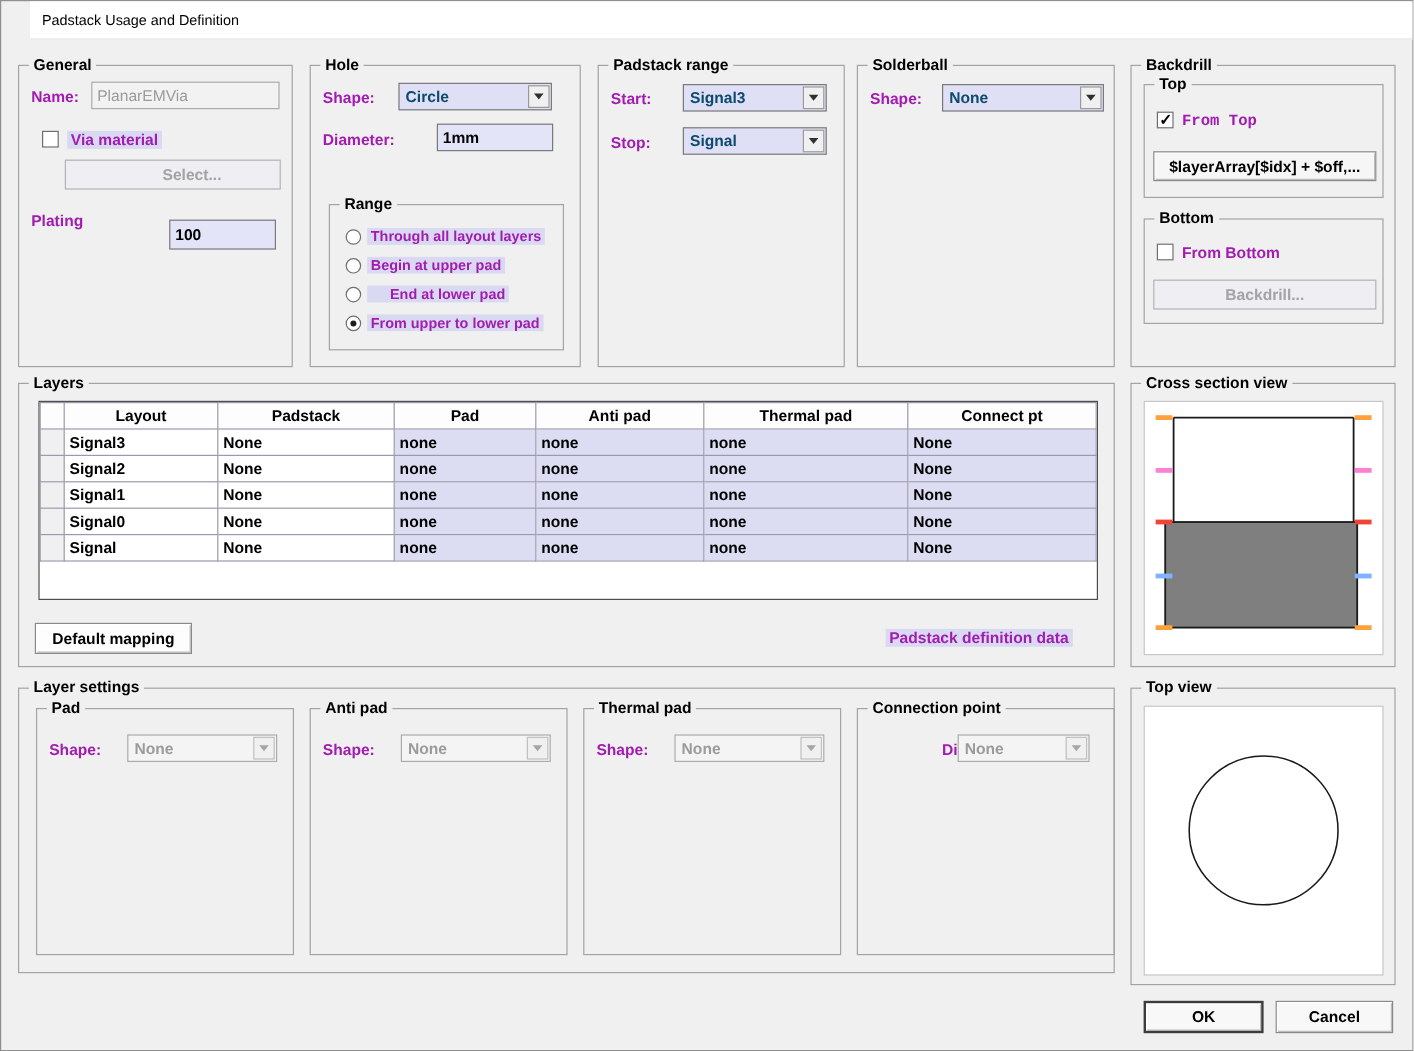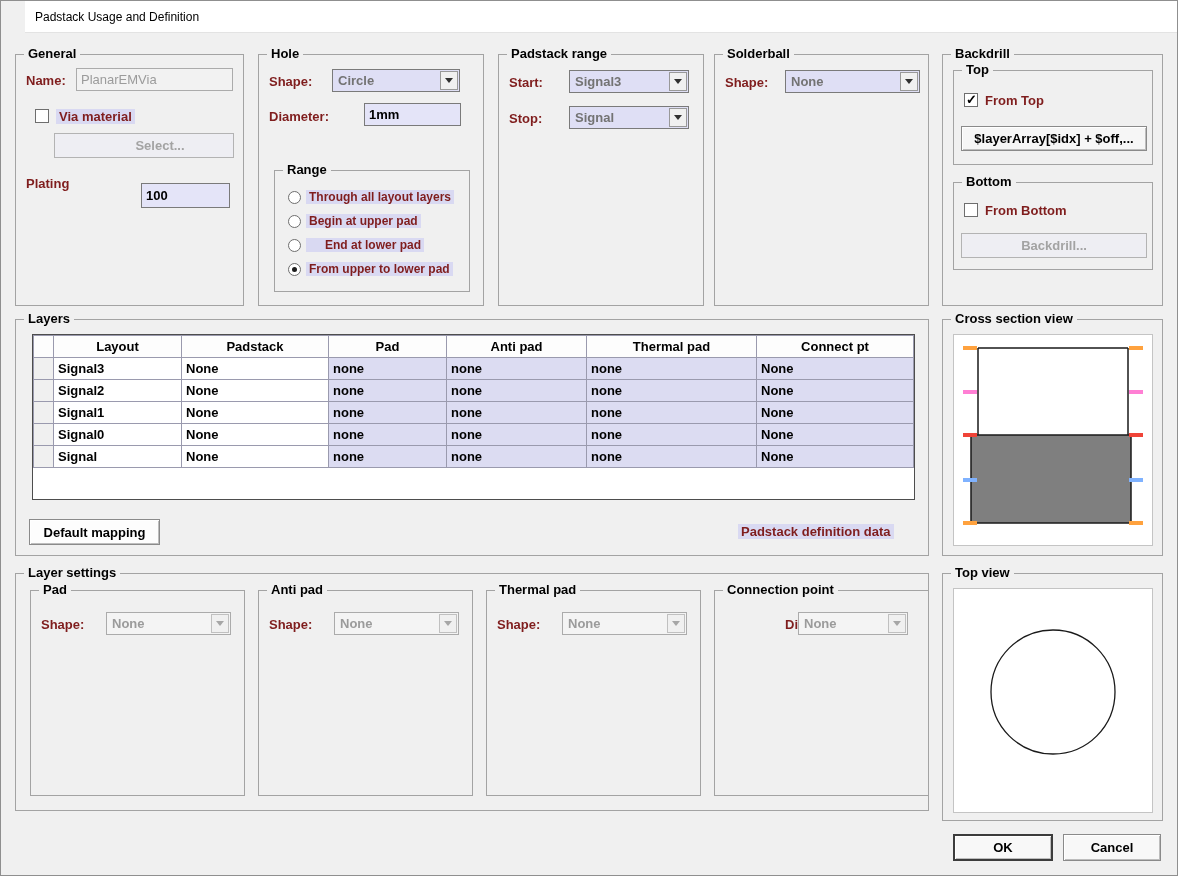--- a/index.html
+++ b/index.html
@@ -10,30 +10,30 @@
             border:1px solid #8f8f8f; overflow:hidden; }
 
   .titlebar { position:absolute; left:0; top:0; width:100%; height:32px;
               background:#ffffff; border-bottom:1px solid #e3e3e3;margin-left:24px; }
   .titlebar .title { position:absolute; left:10px; top:9px; font-size:12px; color:#000; }
 
   .groupbox { position:absolute; border:1px solid #a3a3a3; background:transparent; }
   .legend { position:absolute; top:-9px; left:8px; background:#f0f0f0; padding:0 4px;
             font-size:13px; font-weight:bold; color:#000; white-space:nowrap; }
 
-  .lbl { position:absolute; font-size:13px; font-weight:bold; color:#7f1d1d; white-space:nowrap; }
+  .lbl { position:absolute; font-size:13px; font-weight:bold; color:#a21caf; white-space:nowrap; }
   .hl  { background:#d9d9f2; padding:0 3px; }
 
   .field { position:absolute; height:23px; border:1px solid #7a7a7a; background:#e4e4f8;
            font-family:"Liberation Sans",sans-serif; font-size:13px; font-weight:bold;
            padding:2px 4px; color:#000; outline:none; }
   .field.disabled { background:#f2f2f2; color:#9b9b9b; border-color:#ababab; font-weight:normal; }
 
   .dropdown { position:absolute; height:23px; background:#dfdff5; border:1px solid #7a7a7a; }
-  .dd-text { position:absolute; left:5px; top:3px; font-size:13px; font-weight:bold; color:#737373; white-space:nowrap; }
+  .dd-text { position:absolute; left:5px; top:3px; font-size:13px; font-weight:bold; color:#0c4a6e; white-space:nowrap; }
   .dd-btn { position:absolute; top:1px; right:1px; width:18px; height:19px; background:#f0f0f0;
             border:1px solid #999; display:flex; align-items:center; justify-content:center; }
   .dd-arrow { width:0; height:0; border-left:4px solid transparent; border-right:4px solid transparent;
               border-top:5px solid #303030; }
   .dropdown.disabled { background:#f4f4f4; border-color:#ababab; }
   .dropdown.disabled .dd-text { color:#9b9b9b; }
   .dropdown.disabled .dd-btn { background:#f0f0f0; border-color:#c0c0c0; }
   .dropdown.disabled .dd-arrow { border-top-color:#a6a6a6; }
 
   .btn { position:absolute; background:#f6f6f6; border:1px solid #8a8a8a;
@@ -140,21 +140,21 @@
         </span>
     </div>
   </div>
 
   <div class="groupbox" style="left:941px;top:53px;width:221px;height:252px;">
     <span class="legend">Backdrill</span>
 
     <div class="groupbox" style="left:10px;top:15px;width:200px;height:95px;">
       <span class="legend">Top</span>
       <span class="checkbox checked" style="left:10px;top:22px;"></span>
-      <span class="lbl" style="left:31px;top:22px;">From Top</span>
+      <span class="lbl" style="left:31px;top:22px;font-family:Liberation Mono, monospace;">From Top</span>
       <div class="btn" style="left:7px;top:55px;width:186px;height:25px;">
         <span>$layerArray[$idx] + $off,...</span>
       </div>
     </div>
 
     <div class="groupbox" style="left:10px;top:127px;width:200px;height:88px;">
       <span class="legend">Bottom</span>
       <span class="checkbox" style="left:10px;top:20px;"></span>
       <span class="lbl" style="left:31px;top:20px;">From Bottom</span>
       <div class="btn disabled" style="left:7px;top:50px;width:186px;height:25px;">

